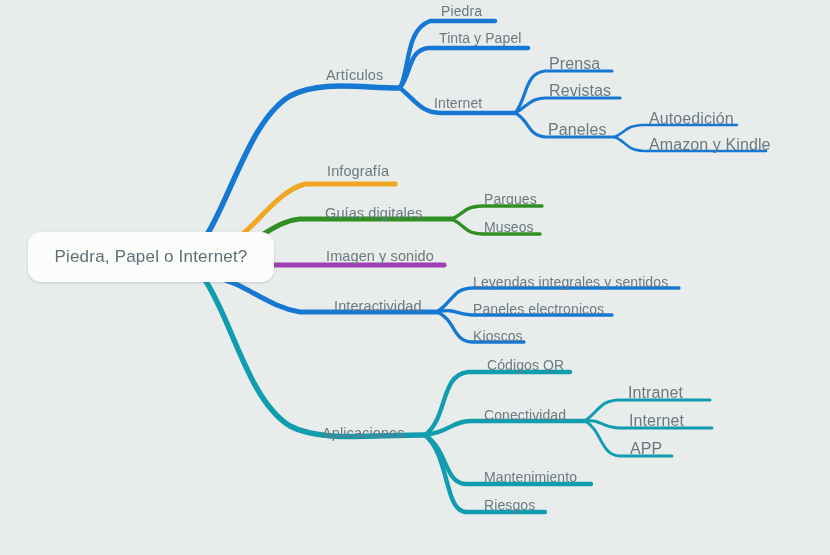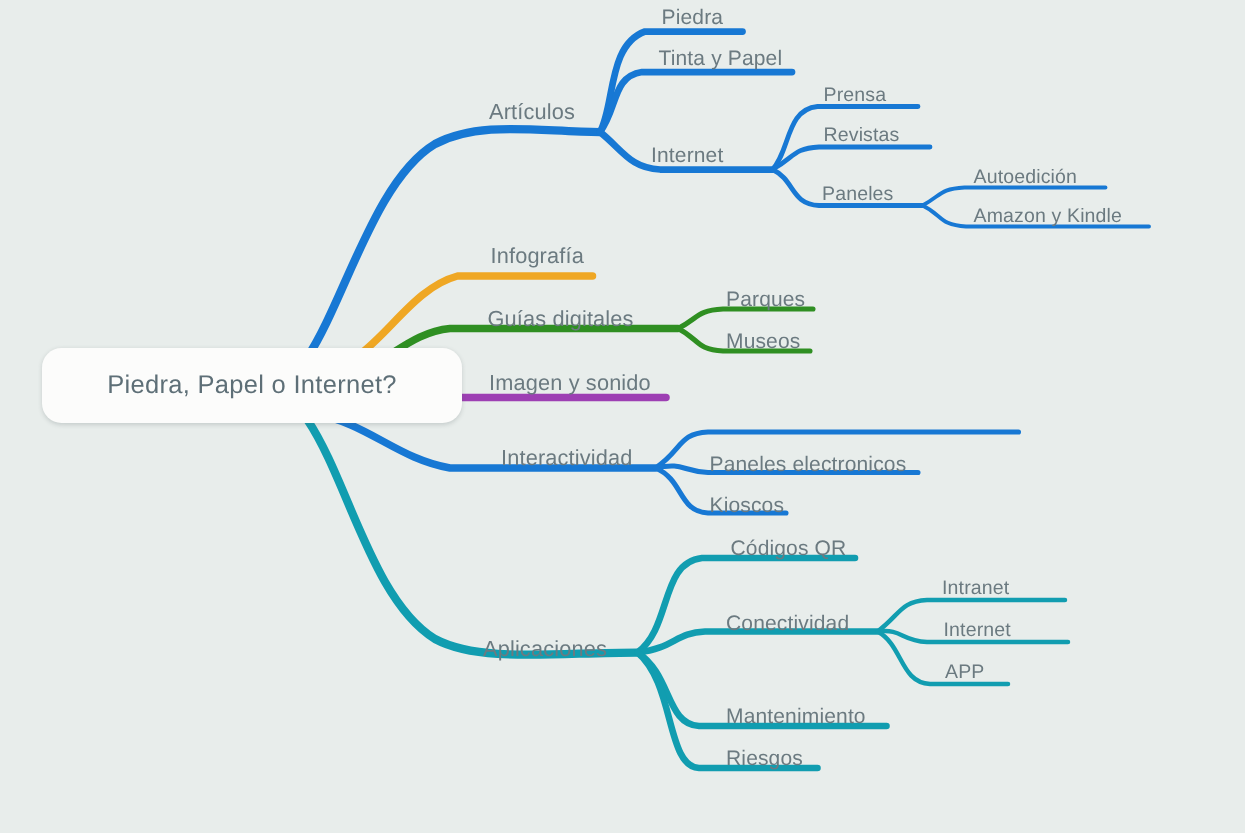--- a/index.html
+++ b/index.html
@@ -28,26 +28,26 @@
   .node-label {
     position: absolute;
     color: #6b7a80;
     font-size: 14.5px;
     line-height: 1;
     white-space: nowrap;
     letter-spacing: 0.1px;
   }
   .node-label.lvl1 { font-size: 14.5px; }
   .node-label.lvl2 { font-size: 14px; }
-  .node-label.lvl3 { font-size: 13px; }
+  .node-label.lvl3 { font-size: 16px; }
   #central-node {
     position: absolute;
     left: 28px;
     top: 232px;
-    width: 280px;
+    width: 246px;
     height: 50px;
     background: #fcfcfb;
     border-radius: 13px;
     box-shadow: 0 1px 3px rgba(80, 95, 100, 0.22);
     display: flex;
     align-items: center;
     justify-content: center;
   }
   #central-node .central-text {
     color: #5e6f77;
@@ -135,20 +135,21 @@
   <div class="node-label lvl3" style="left:548px; top:122px;">Paneles</div>
 
   <div class="node-label lvl3" style="left:649px; top:111px;">Autoedición</div>
 
   <div class="node-label lvl3" style="left:649px; top:137px;text-align:right;">Amazon y Kindle</div>
 
   <div class="node-label lvl2" style="left:484px; top:192px;">Parques</div>
 
   <div class="node-label lvl2" style="left:484px; top:220px;">Museos</div>
 
+  <div class="node-label lvl2" style="left:473px; top:275px;">Leyendas integrales y sentidos</div>
 
   <div class="node-label lvl2" style="left:473px; top:302px;">Paneles electronicos</div>
 
   <div class="node-label lvl2" style="left:473px; top:329px;">Kioscos</div>
 
   <div class="node-label lvl2" style="left:487px; top:358px;">Códigos QR</div>
 
   <div class="node-label lvl2" style="left:484px; top:408px;text-align:right;">Conectividad</div>
 
   <div class="node-label lvl3" style="left:628px; top:385px;">Intranet</div>

